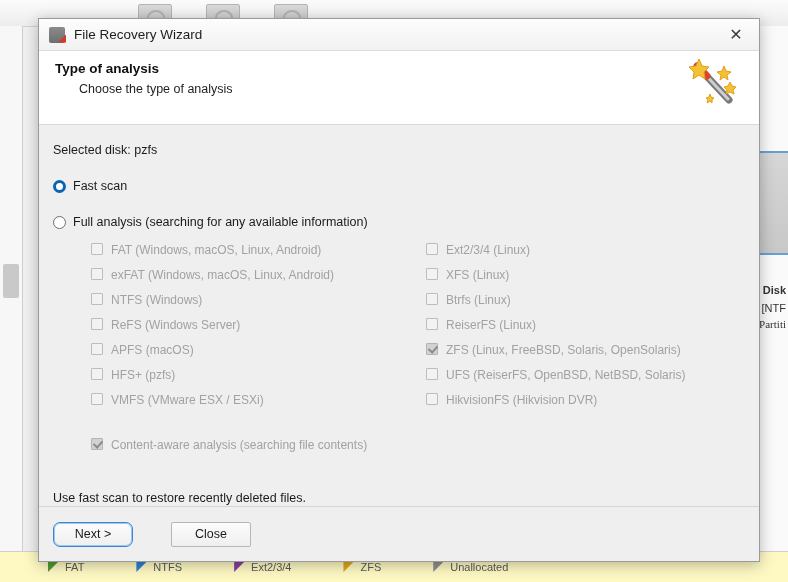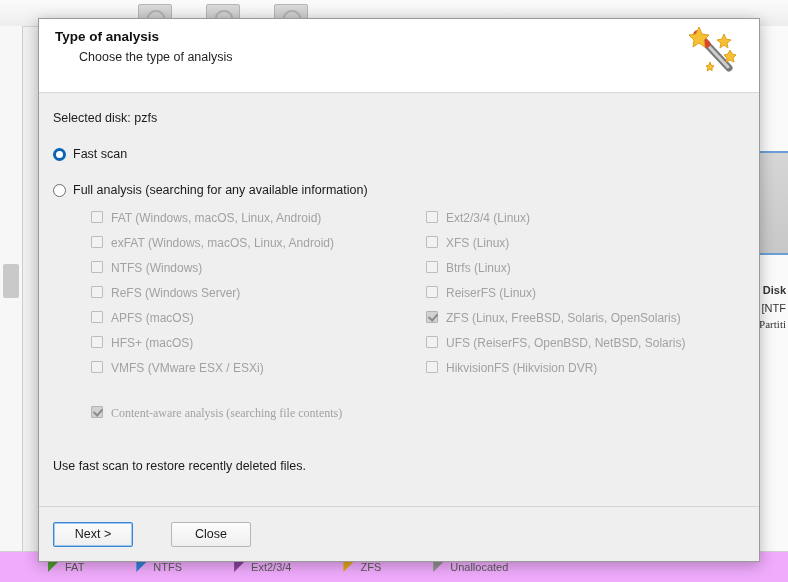--- a/index.html
+++ b/index.html
@@ -48,21 +48,21 @@
   }
   .bg-text {
     position: absolute; right: 2px; color: #333; white-space: nowrap;
     font-size: 11px;
   }
   #bg-t1 { top: 258px; font-weight: bold; }
   #bg-t2 { top: 276px; }
   #bg-t3 { top: 292px; font-family: Liberation Serif, serif; }
   #bg-legend {
     position: absolute; left: 0; right: 0; bottom: 0; height: 30px;
-    background: #f0abfc; border-top: 1px solid #d0d0d0;
+    background: #fef9c3; border-top: 1px solid #d0d0d0;
     display: flex; align-items: center; padding-left: 48px;
   }
   .legend-item { display: flex; align-items: center; margin-right: 52px; }
   .legend-swatch {
     width: 10px; height: 10px; margin-right: 7px;
     clip-path: polygon(0 0, 100% 0, 0 100%);
   }
   .legend-label { font-size: 11px; color: #5a5a5a; }
 
   
@@ -144,38 +144,38 @@
   }
   .cb.checked { background: #d2d2d2; border-color: #b4b4b4; }
   .cb.checked:after {
     content: ""; position: absolute; left: 3px; top: 0px;
     width: 4px; height: 7px;
     border: solid #8c8c8c; border-width: 0 2px 2px 0;
     transform: rotate(42deg);
   }
   .cb-label { font-size: 12px; color: #a2a2a2; margin-left: 8px; white-space: nowrap; }
 
-  #content-aware-row { margin: 26px 0 0 38px; font-family: Liberation Serif, serif; }
+  #content-aware-row { margin: 26px 0 0 38px; }
   #hint { margin: 34px 0 0 0; font-size: 12.5px; color: #1b1b1b; }
 
   #footer {
     min-height: 54px; background: #efefef;
     border-top: 1px solid #d5d5d5;
     display: flex; align-items: center; padding: 0 14px;
   }
   .btn {
     height: 25px; min-width: 80px; padding: 0 14px;
     background: linear-gradient(#fcfcfc, #efefef);
     border: 1px solid #b6b6b6; border-radius: 2px;
     font-size: 12.5px; color: #1b1b1b; cursor: pointer;
     font-family: "Liberation Sans", sans-serif;
   }
   .btn.focused { border: 1px solid #3a86d4; box-shadow: 0 0 0 1px #9ec8ee inset; }
   #btn-help { margin-right: auto; }
-  #btn-next { margin-right: 38px; }
+  #btn-next { margin-right: 38px; border-radius: 7px; }
 </style>
 </head>
 <body>
 
 <div id="bg">
 
   <div id="bg-toolbar">
     <div class="tb-icon" style="left:132px">
         <div class="disk"></div>
       </div>
@@ -217,20 +217,25 @@
     </div>
     <div class="legend-item">
       <span class="legend-swatch" style="background:#8f8f8f"></span>
       <span class="legend-label">Unallocated</span>
     </div>
   </div>
 </div>
 
 <div id="dialog">
 
+  <div id="titlebar">
+    <div id="app-icon"></div>
+    <div id="title-text">File Recovery Wizard</div>
+    <div id="close-btn">✕</div>
+  </div>
 
   <div id="header">
     <div id="header-title">Type of analysis</div>
     <div id="header-sub">Choose the type of analysis</div>
     <div id="wand">
       <svg viewBox="0 0 56 52">
         <line x1="14" y1="12" x2="44" y2="44" stroke="#7a7a7a" stroke-width="7" stroke-linecap="round"></line>
         <line x1="15" y1="13" x2="43" y2="43" stroke="#cfcfcf" stroke-width="3" stroke-linecap="round"></line>
         <line x1="12" y1="10" x2="22" y2="20" stroke="#d9452f" stroke-width="7" stroke-linecap="round"></line>
         <polygon points="14,3 17,10 24,11 19,16 20,23 14,19 8,23 9,16 4,11 11,10" fill="#f5c034" stroke="#e0a01a" stroke-width="1"></polygon>
@@ -296,21 +301,21 @@
         <span class="cb"></span>
         <span class="cb-label">APFS (macOS)</span>
       </div>
       <div class="cb-row">
         <span class="cb checked"></span>
         <span class="cb-label">ZFS (Linux, FreeBSD, Solaris, OpenSolaris)</span>
       </div>
 
       <div class="cb-row">
         <span class="cb"></span>
-        <span class="cb-label">HFS+ (macOS)</span>
+        <span class="cb-label">HFS+ (pzfs)</span>
       </div>
       <div class="cb-row">
         <span class="cb"></span>
         <span class="cb-label">UFS (ReiserFS, OpenBSD, NetBSD, Solaris)</span>
       </div>
 
       <div class="cb-row">
         <span class="cb"></span>
         <span class="cb-label">VMFS (VMware ESX / ESXi)</span>
       </div>

